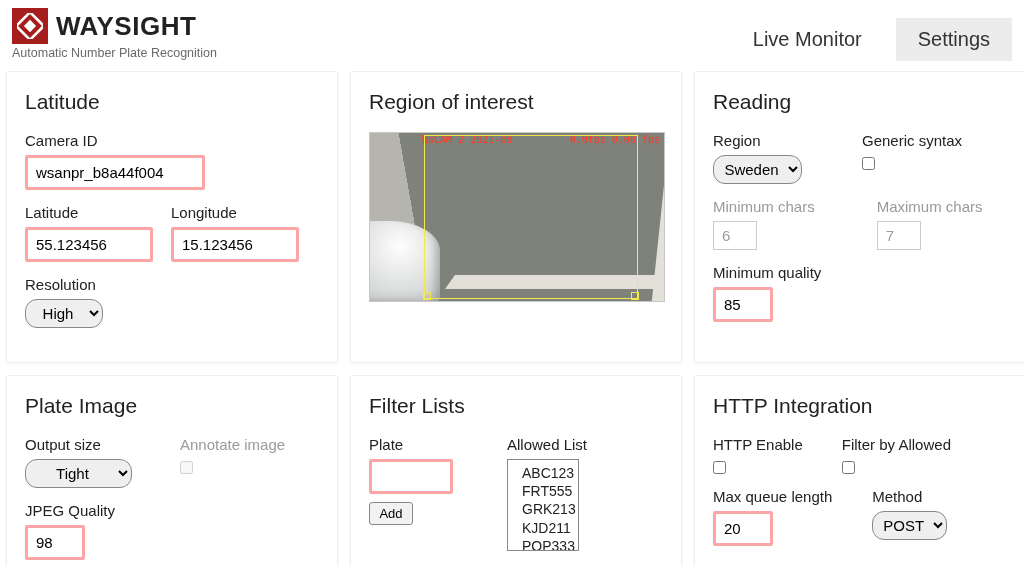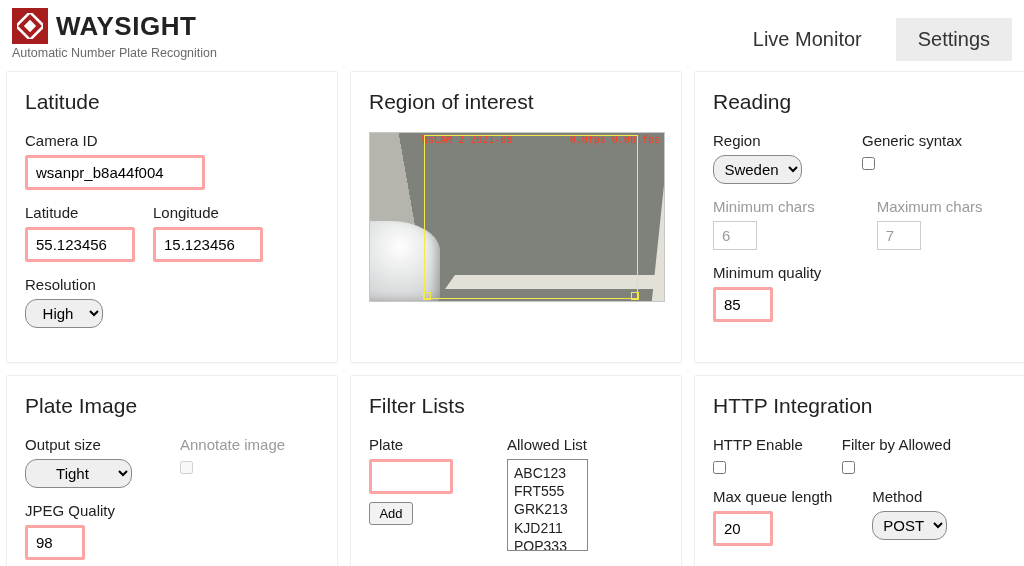--- a/index.html
+++ b/index.html
@@ -52,21 +52,21 @@
   .lbl.muted { color:#9a9a9a; }
   input[type=text], input[type=number].styled, .txt {
     font-size:15px;
     padding:6px 8px;
     border:3px solid #fca5a5;
     border-radius:2px;
     background:#fff;
     min-width:60px;
   }
   .w-full { width: 180px; }
-  .w-sm { width: 110px; }
+  .w-sm { width: 128px; }
   .w-xs { width: 52px; }
   select {
     font-size:15px;
     padding:4px 6px;
     border:1px solid #888;
     border-radius:12px;
     background:#efefef;
     text-align:center;
   }
   .roi-frame {
@@ -99,23 +99,23 @@
   .roi-handle { position:absolute; width:8px; height:8px; border:1px solid #f5e84a; }
   .roi-handle.br { right:25px; bottom:1px; }
   .roi-handle.bl { left:53px; bottom:1px; }
   .roi-top-text {
     position:absolute; top:2px; left:4px; right:4px;
     font:10px/1 monospace; color:#ff3b1f;
     display:flex; justify-content:space-between;padding-left:48px;
   }
   input[type=checkbox]{ width:13px; height:13px; margin-top:2px; }
   .listbox {
-    width:81px; height:92px;
+    width:72px; height:92px;
     border:1px solid #888;
-    padding:4px 6px;
+    padding:4px 14px;
     font-size:14px;
     overflow-y:scroll;
     line-height:1.3;
   }
   button.small {
     font-size:13px; padding:3px 8px;
     border:1px solid #888; background:#f2f2f2; border-radius:3px;
     cursor:pointer;
   }
   .disabled-box {

